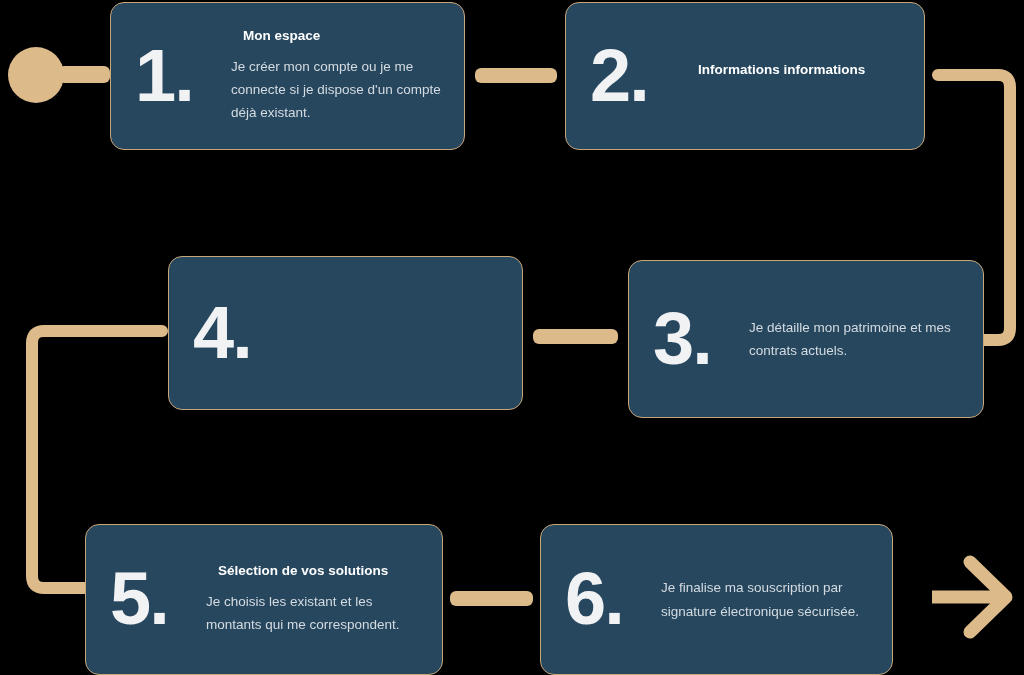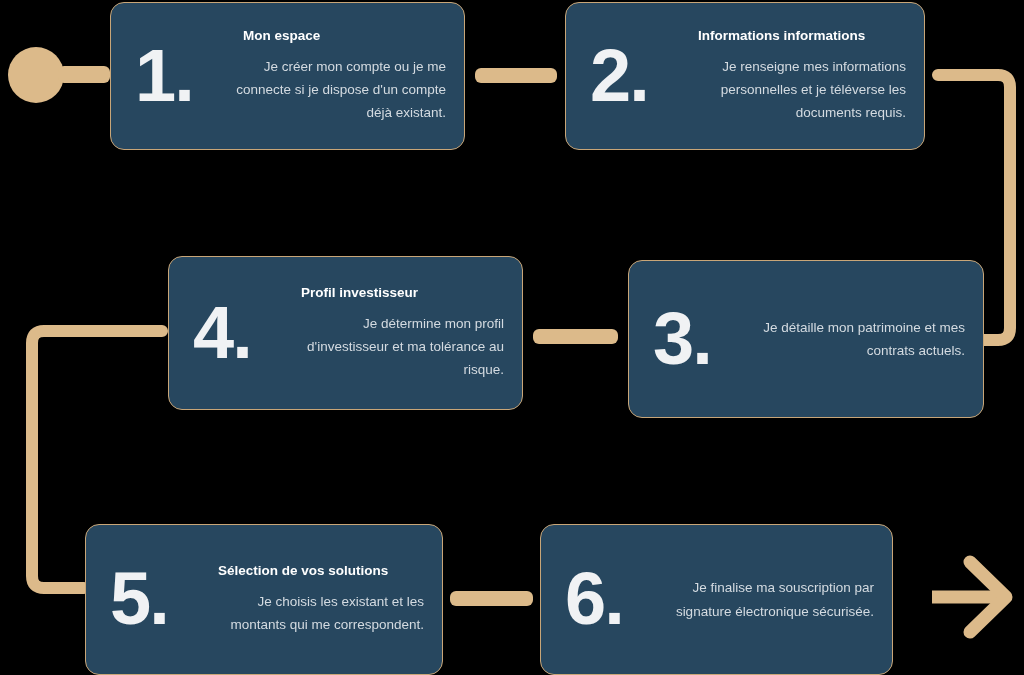--- a/index.html
+++ b/index.html
@@ -51,21 +51,20 @@
     font-weight: 700;
     margin: 0 0 11px 12px;
     line-height: 1.2;
   }
   .card-desc {
     color: #D4DBE1;
     font-size: 13.5px;
     font-weight: 400;
     line-height: 1.72;
     margin: 0;
-    text-align: right;
   }
 
   
   .hbar {
     position: absolute;
     background: #DCBA8A;
     border-radius: 6px;
   }
   .start-dot {
     position: absolute;
@@ -110,34 +109,29 @@
       <p class="card-desc">Je créer mon compte ou je me connecte si je dispose d'un compte déjà existant.</p>
     </div>
   </div>
 
   <div class="hbar" style="left:475px; top:68px; width:82px; height:15px;"></div>
 
   <div class="card" style="left:565px; top:2px; width:360px; height:148px;">
     <div class="card-num">2.</div>
     <div class="card-body">
       <p class="card-title">Informations informations</p>
-      <p class="card-desc">Je renseigne mes informations personnelles et je téléverse les documents requis.</p>
     </div>
   </div>
 
   <svg class="elbow" style="left:930px; top:60px;" width="94" height="300" viewBox="0 0 94 300">
     <path d="M 8 15 L 68 15 Q 80 15 80 27 L 80 268 Q 80 280 68 280 L 22 280"></path>
   </svg>
 
   <div class="card" style="left:168px; top:256px; width:355px; height:154px;">
     <div class="card-num">4.</div>
-    <div class="card-body">
-      <p class="card-title">Profil investisseur</p>
-      <p class="card-desc">Je détermine mon profil d'investisseur et ma tolérance au risque.</p>
-    </div>
   </div>
 
   <div class="hbar" style="left:533px; top:329px; width:85px; height:15px;"></div>
 
   <div class="card" style="left:628px; top:260px; width:356px; height:158px;">
     <div class="card-num">3.</div>
     <div class="card-body">
       <p class="card-desc">Je détaille mon patrimoine et mes contrats actuels.</p>
     </div>
   </div>

